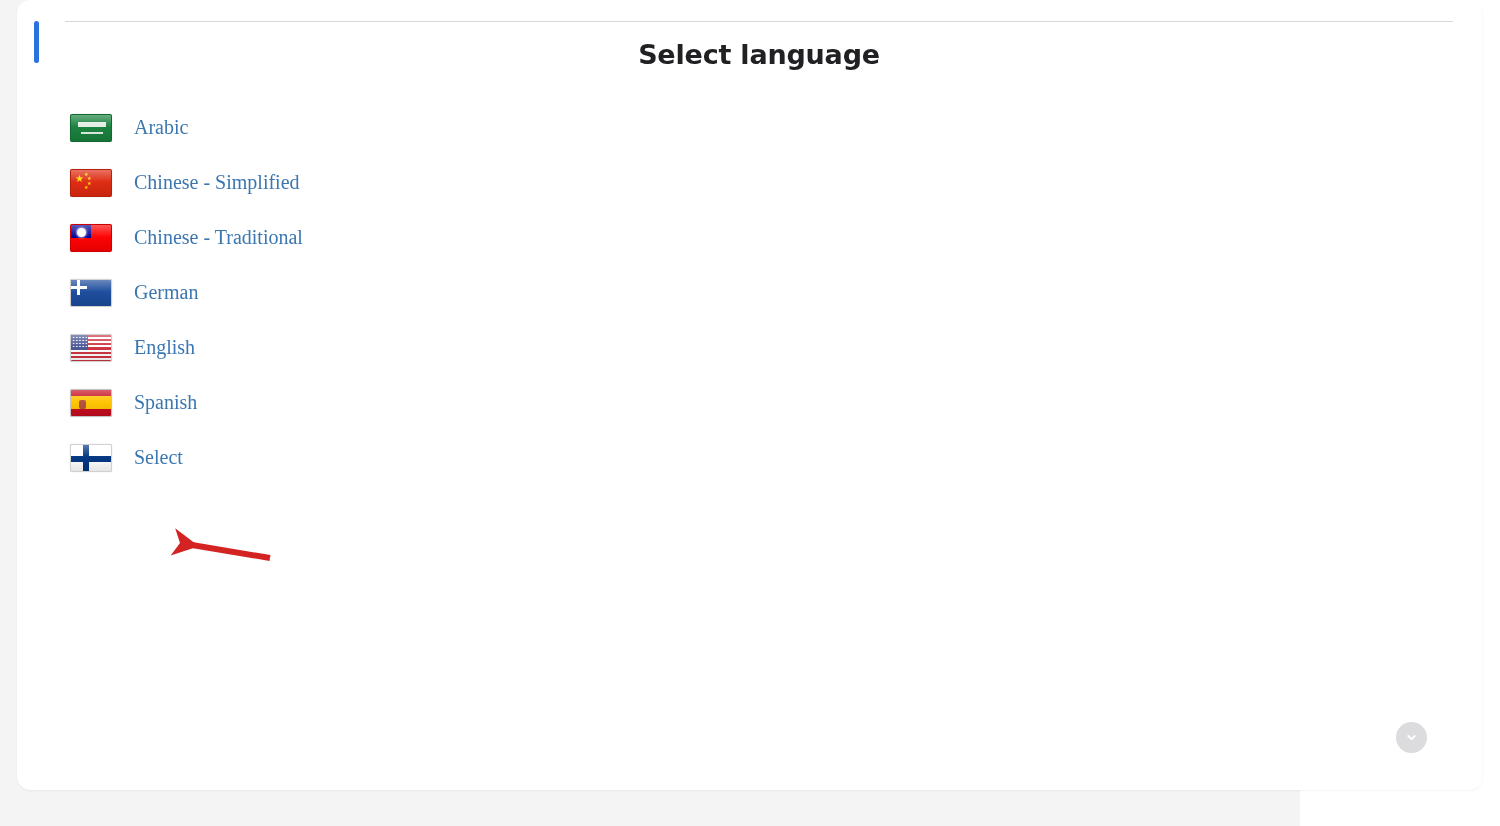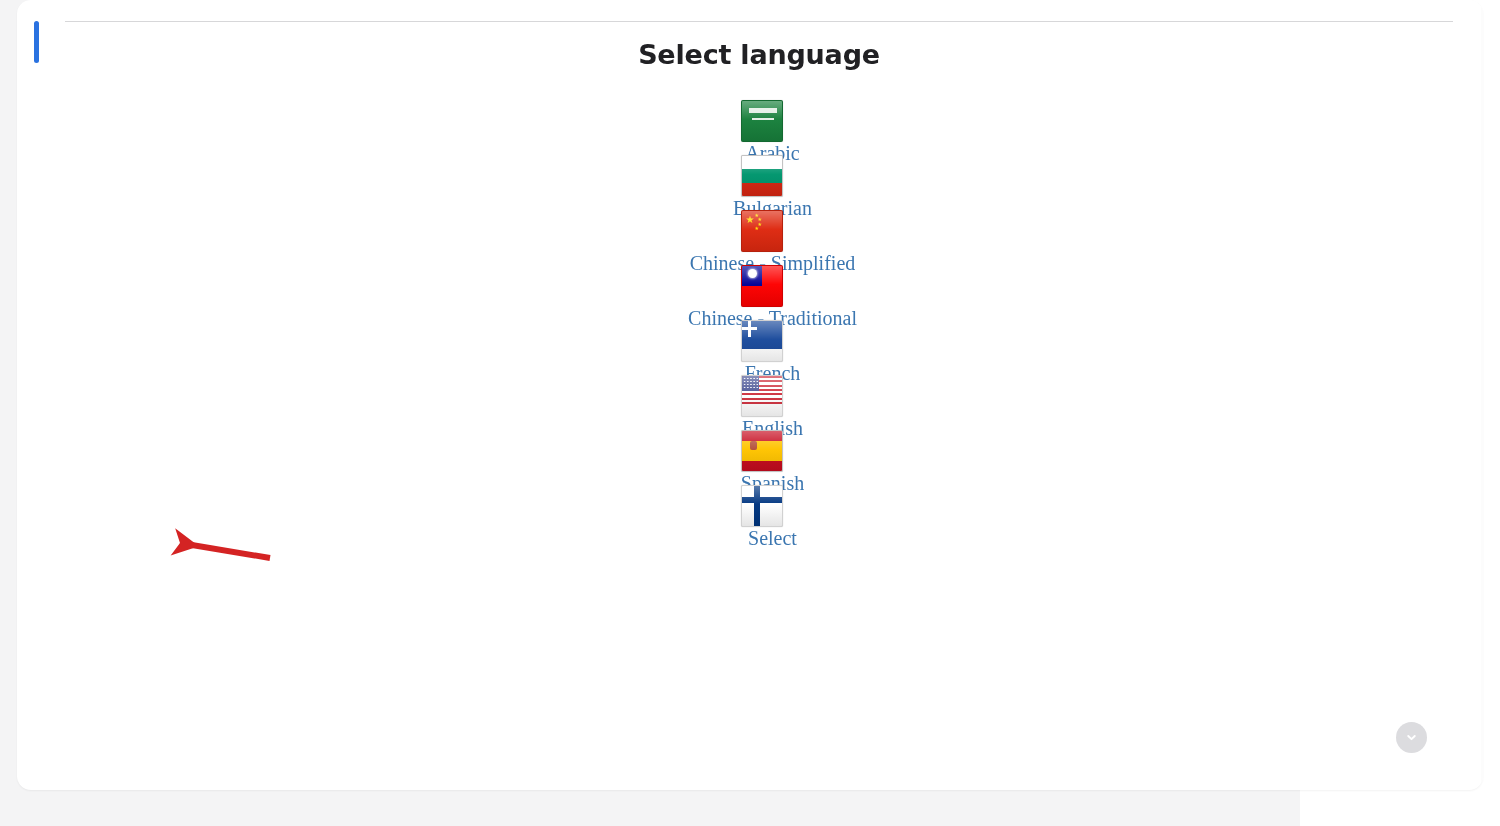--- a/index.html
+++ b/index.html
@@ -75,21 +75,20 @@
     left: 0;
     right: 0;
   }
 
   .lang-item {
     display: flex;
     align-items: center;
     height: 55px;
     padding-left: 5px;
     cursor: pointer;
-    flex-direction: column;
   }
 
   .flag {
     position: relative;
     width: 42px;
     height: 28px;
     flex: 0 0 42px;
     border: 1px solid rgba(0,0,0,0.18);
     border-radius: 2px;
     overflow: hidden;
@@ -243,28 +242,20 @@
 
       <ul class="lang-list" id="lang-list">
           <li class="lang-item">
             <span class="flag f-sa">
               <i class="scr"></i>
               <i class="swd"></i>
             </span>
             <span class="lang-label">Arabic</span>
           </li>
           <li class="lang-item">
-            <span class="flag f-bg">
-              <i class="b1"></i>
-              <i class="b2"></i>
-              <i class="b3"></i>
-            </span>
-            <span class="lang-label">Bulgarian</span>
-          </li>
-          <li class="lang-item">
             <span class="flag f-cn">
               <i class="s1">★</i>
               <i class="s2">★</i>
               <i class="s3">★</i>
               <i class="s4">★</i>
               <i class="s5">★</i>
             </span>
             <span class="lang-label">Chinese - Simplified</span>
           </li>
           <li class="lang-item">
@@ -282,21 +273,21 @@
               <i class="s" style="top:9.33px"></i>
               <i class="s" style="top:12.44px"></i>
               <i class="s" style="top:15.549999999999999px"></i>
               <i class="s" style="top:18.66px"></i>
               <i class="s" style="top:21.77px"></i>
               <i class="s" style="top:24.88px"></i>
               <i class="canton"></i>
               <i class="cv"></i>
               <i class="ch"></i>
             </span>
-            <span class="lang-label">French</span>
+            <span class="lang-label">German</span>
           </li>
           <li class="lang-item">
             <span class="flag f-us">
               <i class="s" style="top:0px"></i>
               <i class="s" style="top:4.3px"></i>
               <i class="s" style="top:8.6px"></i>
               <i class="s" style="top:12.899999999999999px"></i>
               <i class="s" style="top:17.2px"></i>
               <i class="s" style="top:21.5px"></i>
               <i class="s" style="top:25.799999999999997px"></i>

